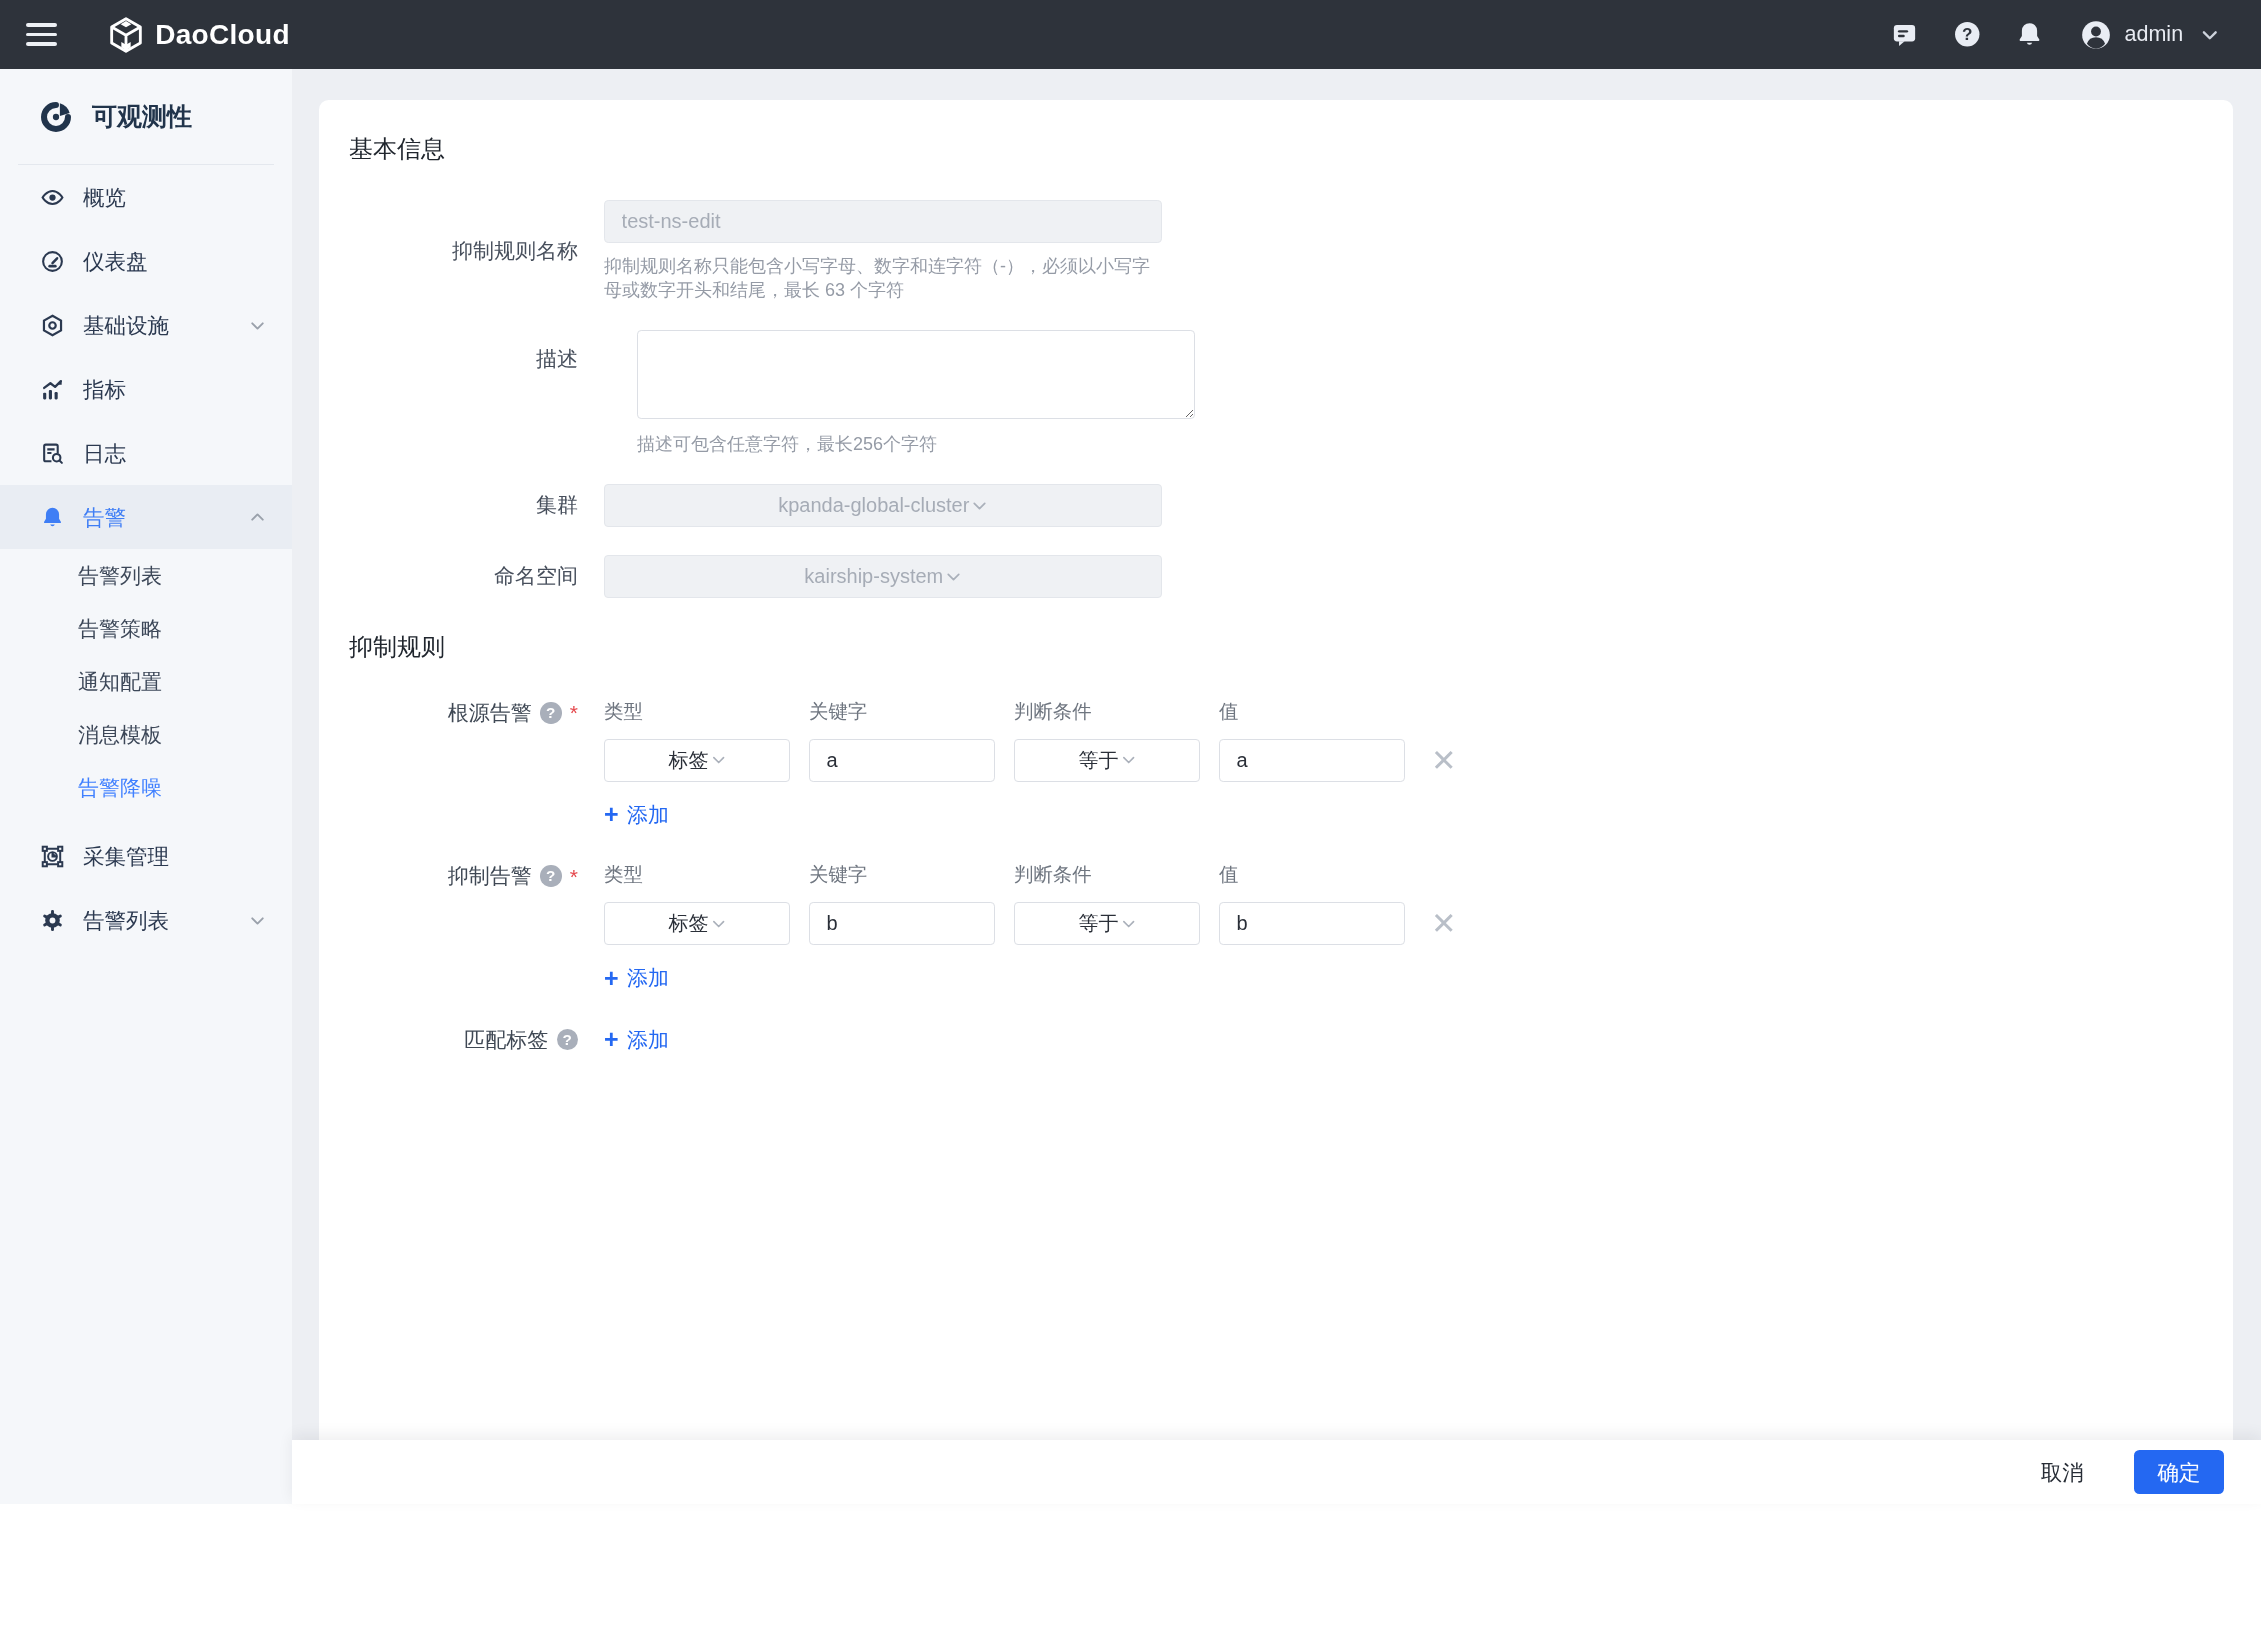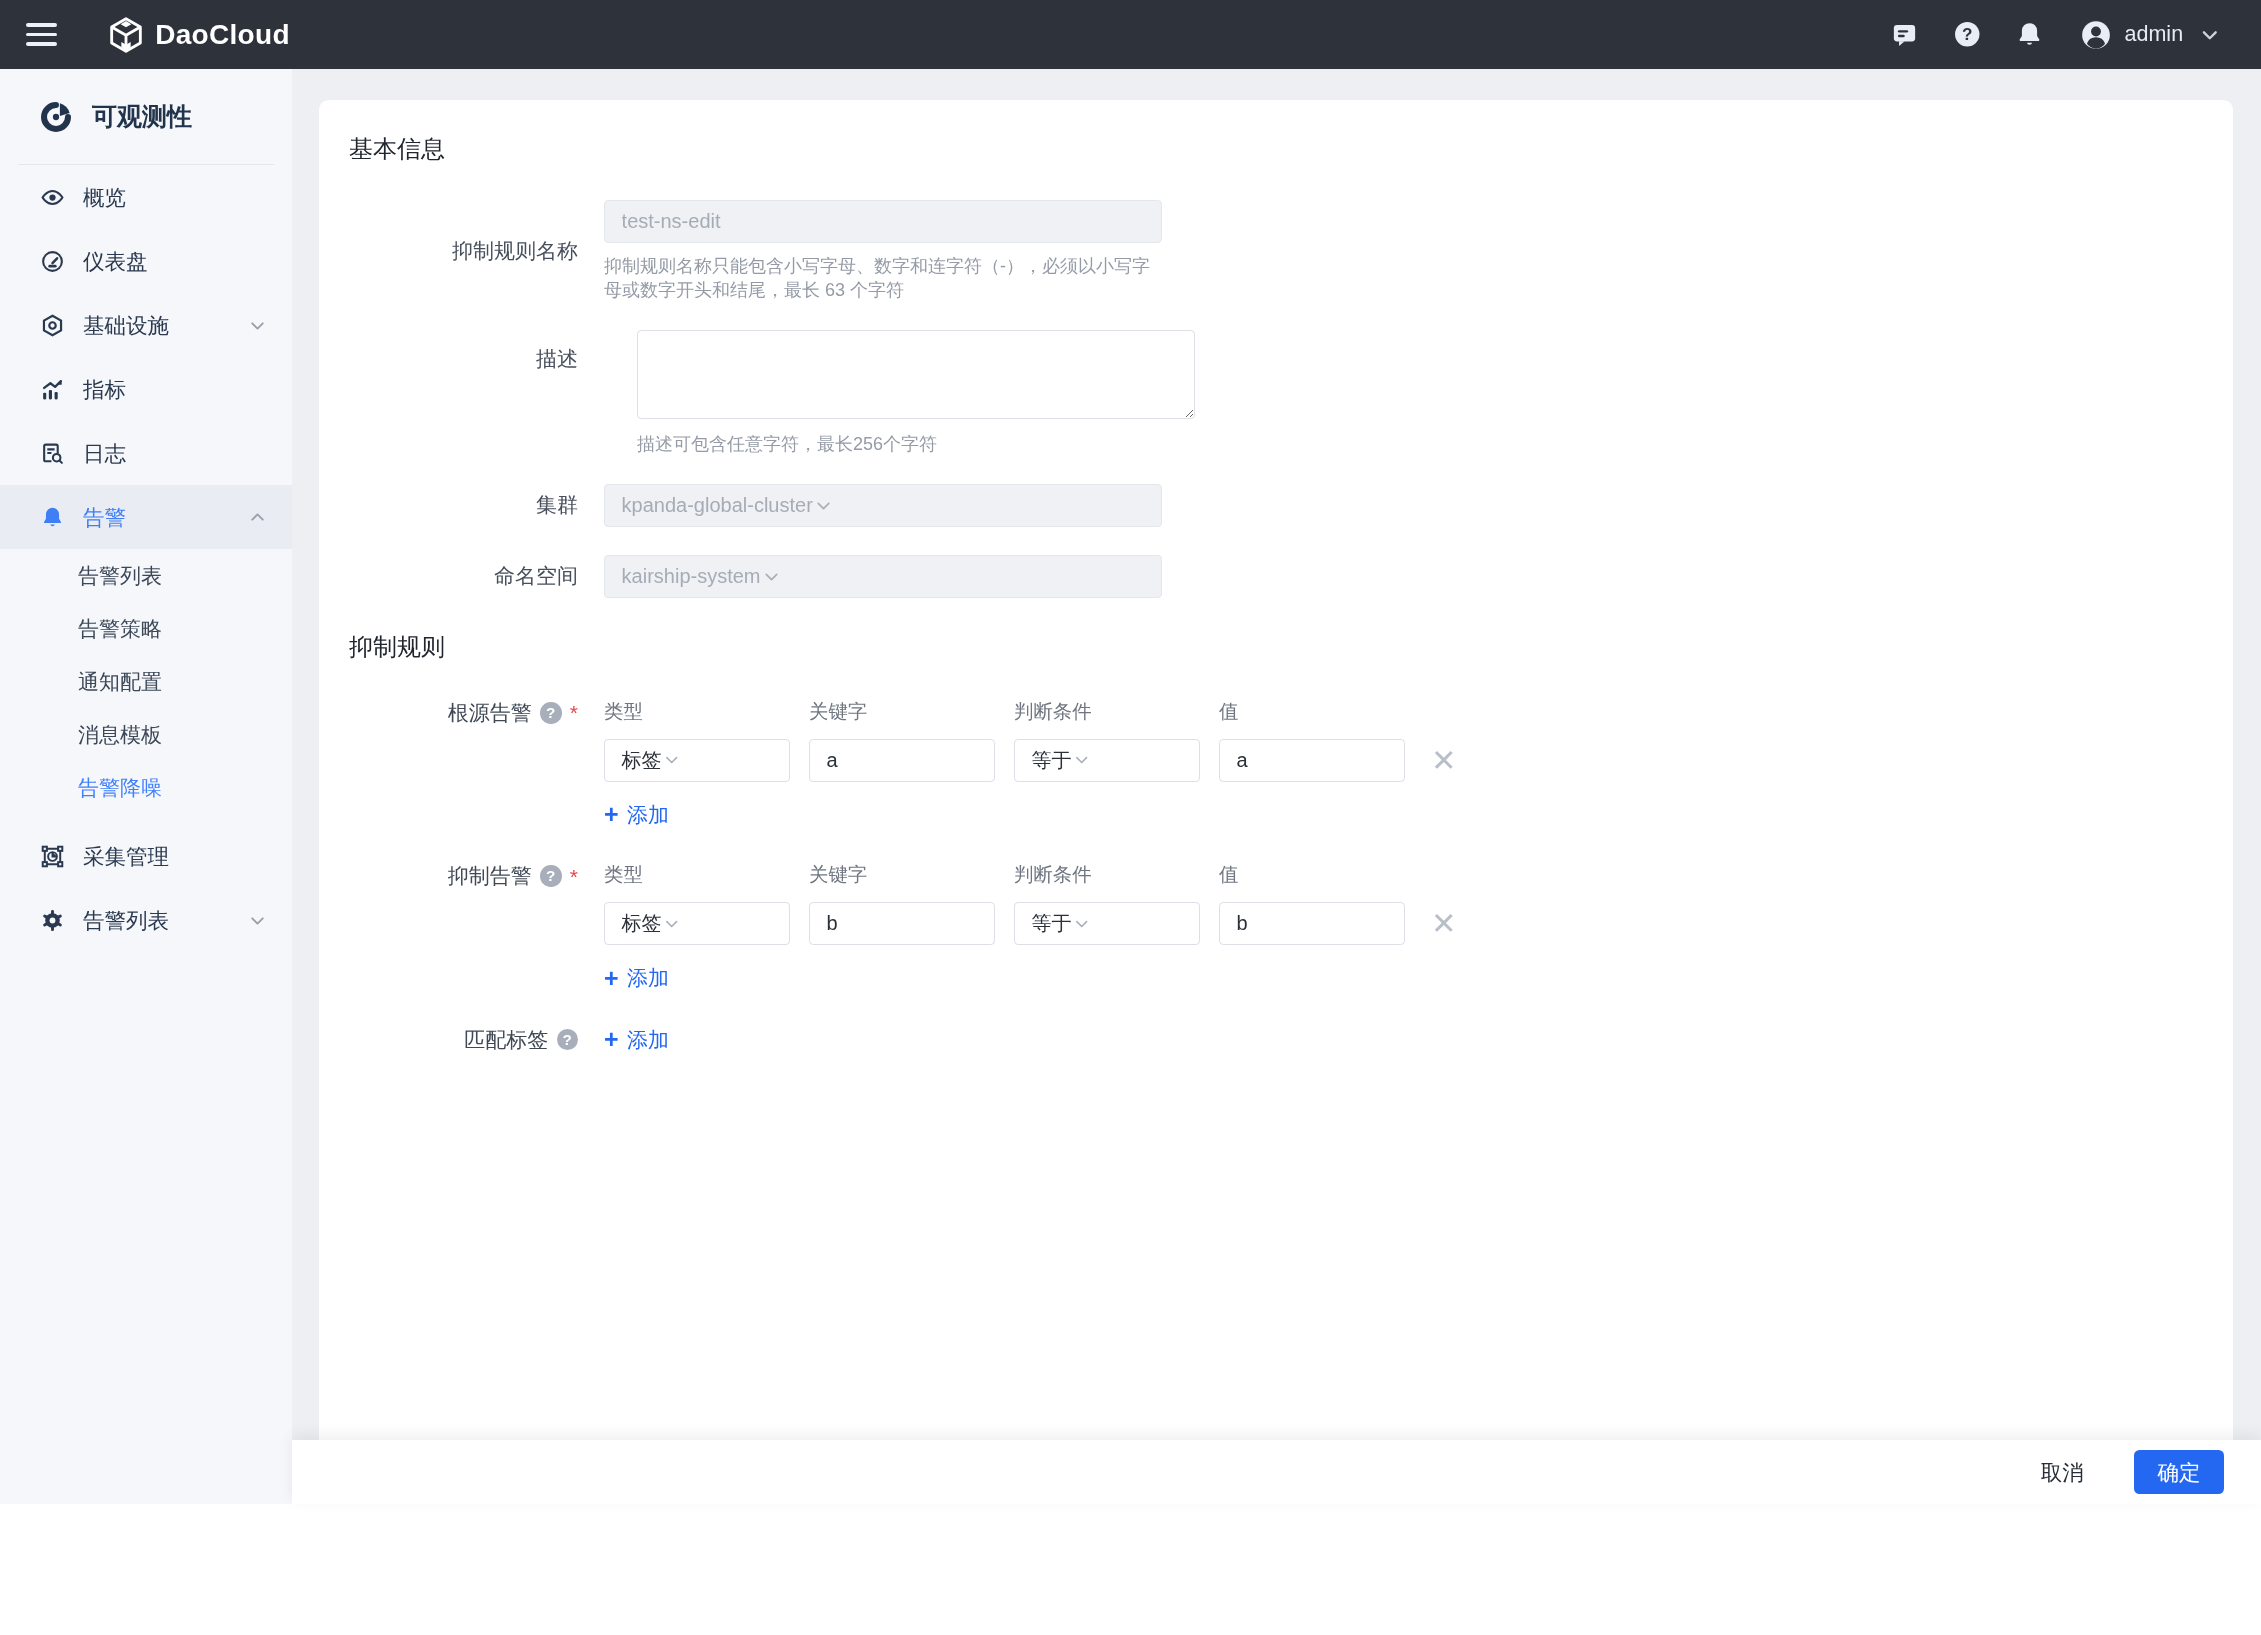--- a/index.html
+++ b/index.html
@@ -47,21 +47,21 @@
   .frow { display:flex; align-items:center; margin-bottom:28px; }
   .frow.top { align-items:flex-start;gap:33px; }
   .flabel { width:255px; flex:0 0 auto; text-align:right; padding-right:26px; font-size:21px; color:#474f5c; }
   .frow.top .flabel { padding-top:15.3px; }
   .fcontrol { width:558px; }
   .input { width:100%; height:43px; border:1.4px solid #dcdfe5; border-radius:4.2px; font-size:20px; padding:0 16.6px;
     color:#2a2f38; background:#fff; font-family:inherit; outline:none; }
   .input.disabled { background:#eff1f4; border-color:#e3e6eb; color:#a6acb6; }
   textarea.input { height:89px; padding:9.7px 16.6px; resize:both; }
   .select { height:43px; border:1.4px solid #dcdfe5; border-radius:4px; background:#fff; display:flex; align-items:center;
-    justify-content:flex-start; padding:0 14px 0 16.6px; font-size:20px; color:#2a2f38; cursor:pointer; }
+    justify-content:center; padding:0 14px 0 16.6px; font-size:20px; color:#2a2f38; cursor:pointer; }
   .select.disabled { background:#eff1f4; border-color:#e3e6eb; color:#a6acb6; cursor:default; }
   .help-text { font-size:18px; color:#959ba6; margin-top:11px; }
 
   
   .rule-block { display:flex; margin-bottom:32px; }
   .rule-label { width:255px; flex:0 0 auto; display:flex; justify-content:flex-end; align-items:center; gap:8.3px;
     padding-right:26px; font-size:21px; color:#3f4854; height:30.5px; }
   .help-badge { width:21.5px; height:21.5px; border-radius:50%; background:#a9afba; color:#fff; font-size:15.3px; font-weight:700;
     display:flex; align-items:center; justify-content:center; flex:0 0 auto; }
   .req { color:#e5484d; font-size:21px; line-height:1; }

